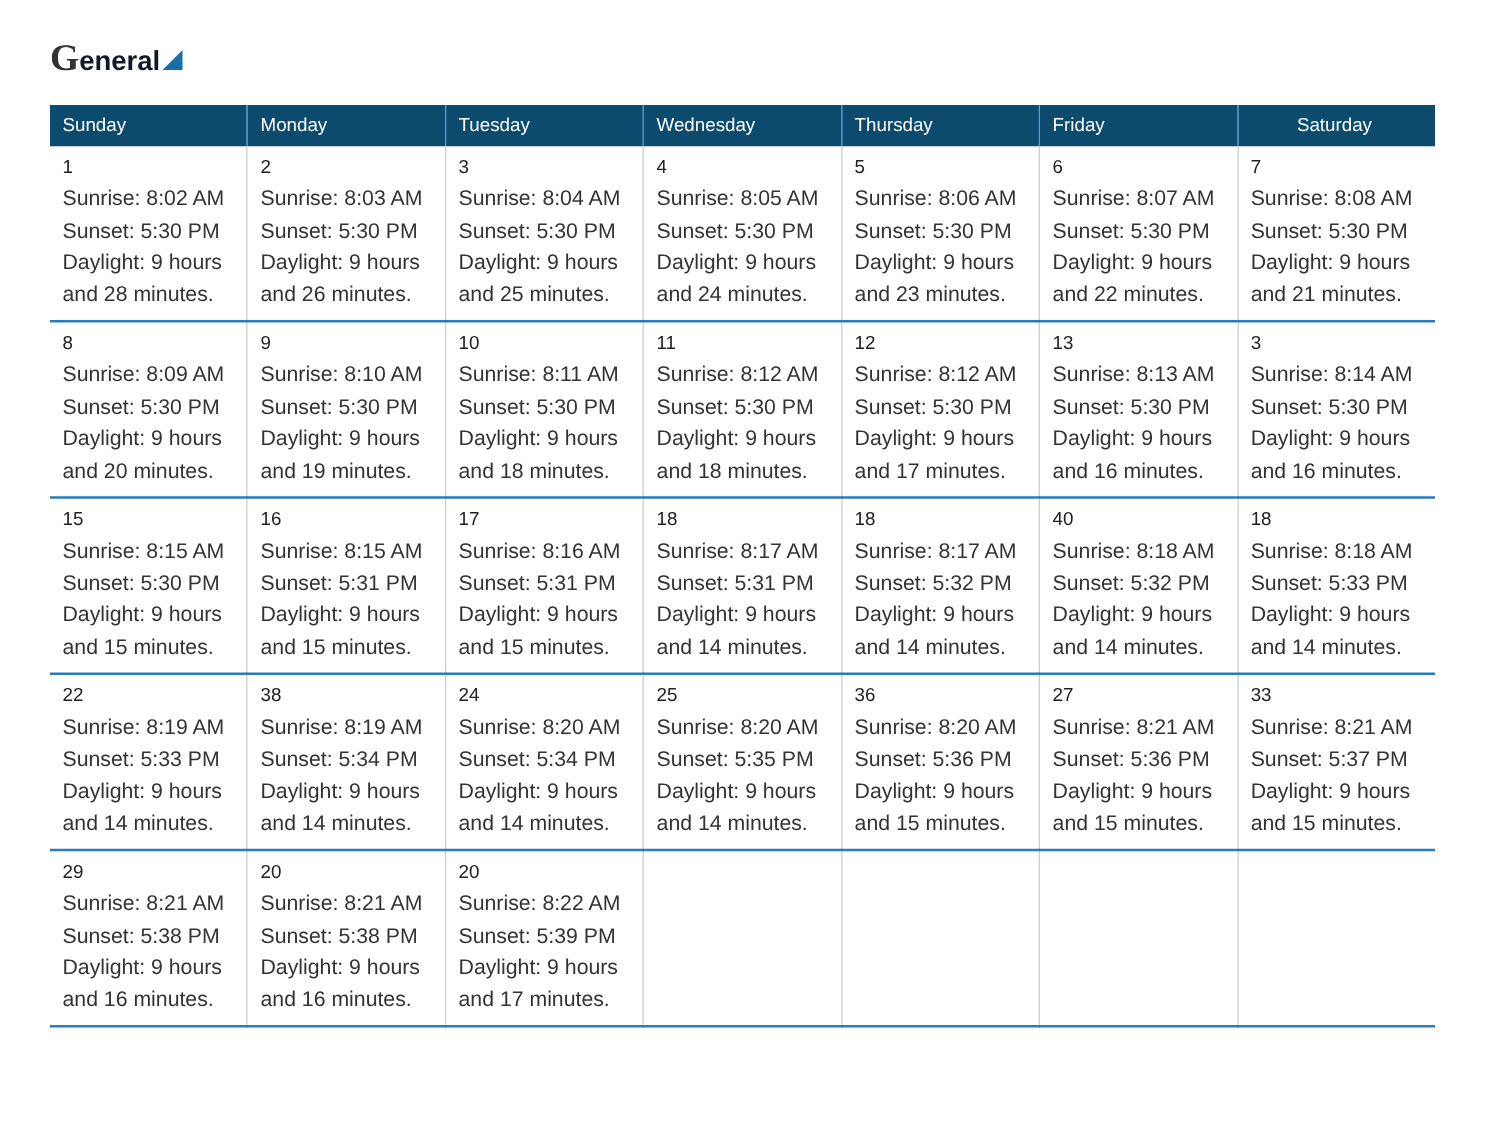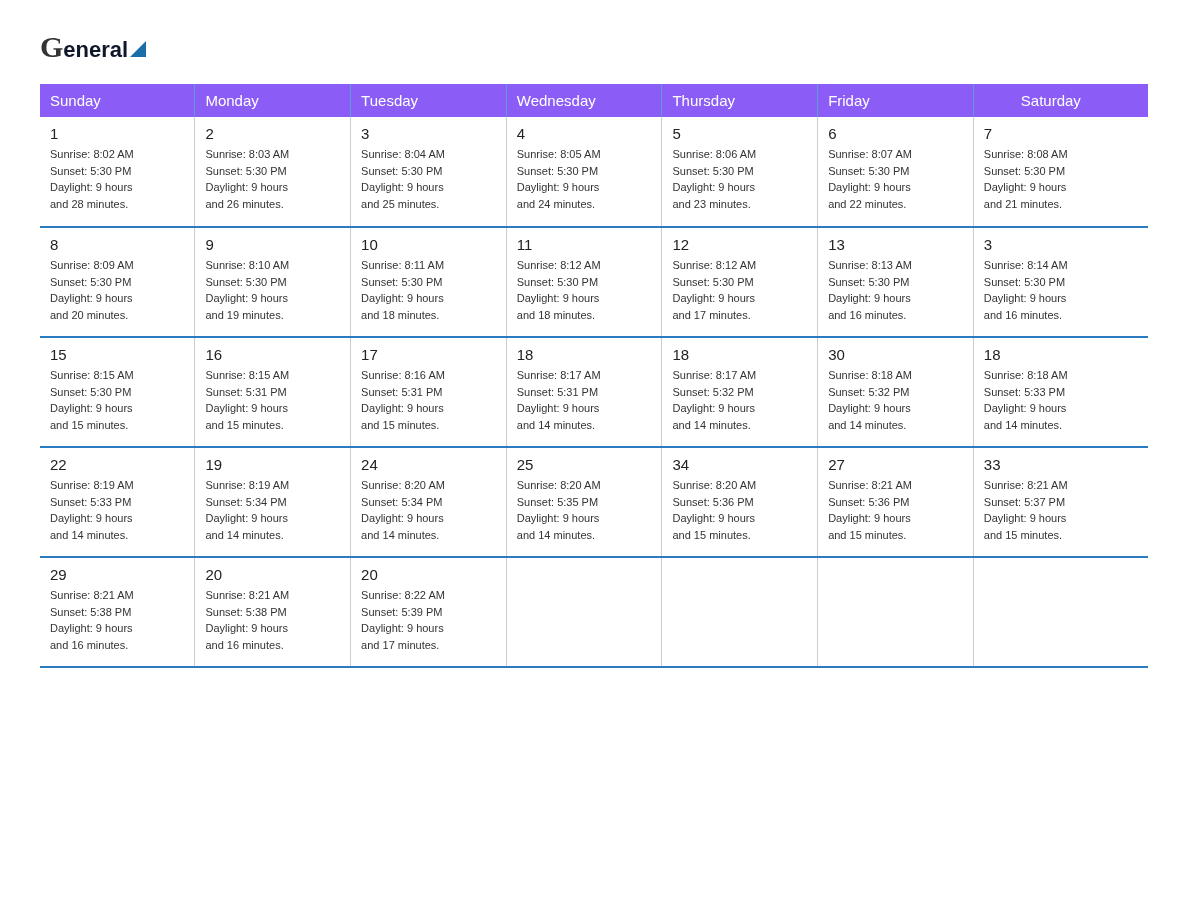--- a/index.html
+++ b/index.html
@@ -32,21 +32,21 @@
     .location-title {
       font-size: 22px;
       color: #444;
       margin-top: 4px;
     }
     table {
       width: 100%;
       border-collapse: collapse;
     }
     thead tr {
-      background-color: #8b5cf6;
+      background-color: #0c4a6e;
     }
     thead th {
       color: #fff;
       font-size: 15px;
       font-weight: normal;
       padding: 8px 10px;
       text-align: left;
       border-right: 1px solid #5a9fd4;
     }
     thead th:last-child {
@@ -69,21 +69,21 @@
       border-right: none;
     }
     .day-num {
       font-size: 15px;
       font-weight: normal;
       color: #222;
       display: block;
       margin-bottom: 4px;
     }
     .day-info {
-      font-size: 11px;
+      font-size: 17px;
       color: #333;
       line-height: 1.5;
     }
     .empty-cell {
       background: #fff;
     }
     
     .logo-wrapper {
       display: flex;
       align-items: baseline;
@@ -327,21 +327,21 @@
         <td>
         <span class="day-num">18</span>
         <div class="day-info">
           Sunrise: 8:17 AM<br>
           Sunset: 5:32 PM<br>
           Daylight: 9 hours<br>
           and 14 minutes.
         </div>
         </td>
         <td>
-        <span class="day-num">30</span>
+        <span class="day-num">40</span>
         <div class="day-info">
           Sunrise: 8:18 AM<br>
           Sunset: 5:32 PM<br>
           Daylight: 9 hours<br>
           and 14 minutes.
         </div>
         </td>
         <td>
         <span class="day-num">18</span>
         <div class="day-info">
@@ -356,21 +356,21 @@
         <td>
         <span class="day-num">22</span>
         <div class="day-info">
           Sunrise: 8:19 AM<br>
           Sunset: 5:33 PM<br>
           Daylight: 9 hours<br>
           and 14 minutes.
         </div>
         </td>
         <td>
-        <span class="day-num">19</span>
+        <span class="day-num">38</span>
         <div class="day-info">
           Sunrise: 8:19 AM<br>
           Sunset: 5:34 PM<br>
           Daylight: 9 hours<br>
           and 14 minutes.
         </div>
         </td>
         <td>
         <span class="day-num">24</span>
         <div class="day-info">
@@ -383,21 +383,21 @@
         <td>
         <span class="day-num">25</span>
         <div class="day-info">
           Sunrise: 8:20 AM<br>
           Sunset: 5:35 PM<br>
           Daylight: 9 hours<br>
           and 14 minutes.
         </div>
         </td>
         <td>
-        <span class="day-num">34</span>
+        <span class="day-num">36</span>
         <div class="day-info">
           Sunrise: 8:20 AM<br>
           Sunset: 5:36 PM<br>
           Daylight: 9 hours<br>
           and 15 minutes.
         </div>
         </td>
         <td>
         <span class="day-num">27</span>
         <div class="day-info">

